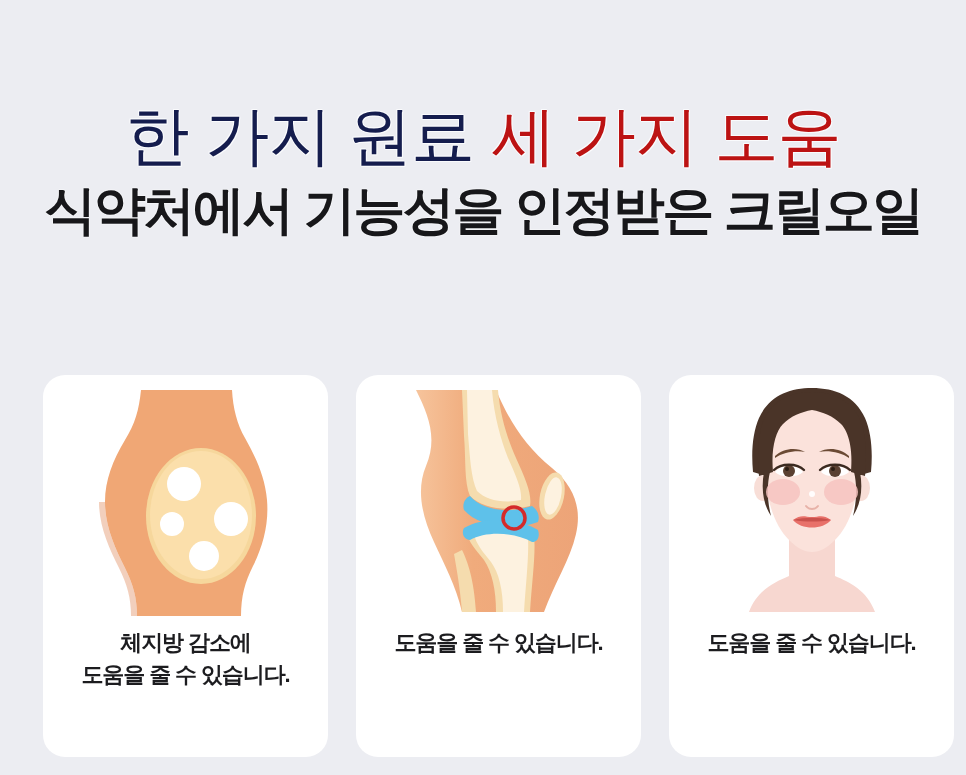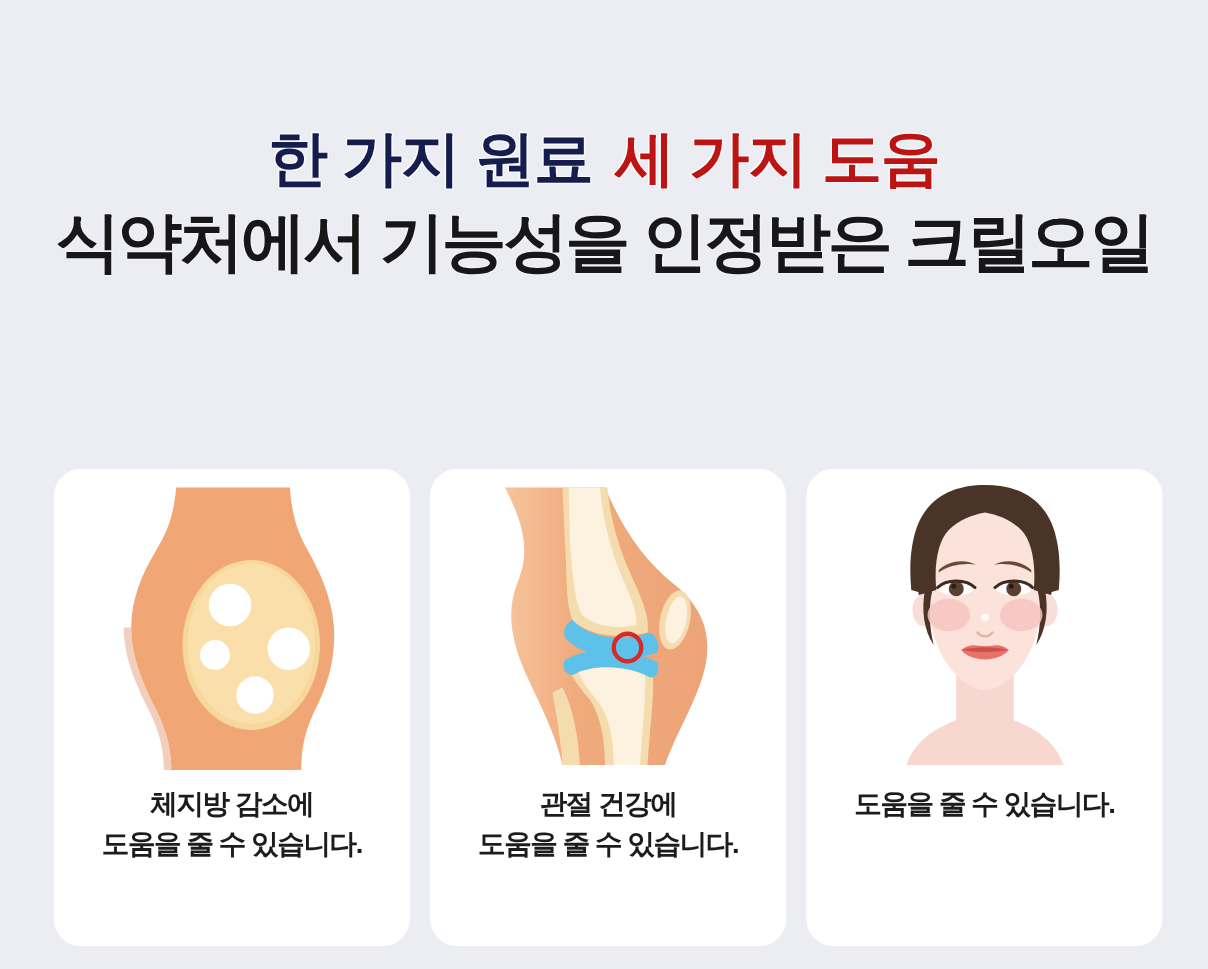--- a/index.html
+++ b/index.html
@@ -25,23 +25,23 @@
 
   
   .header {
     width: 100%;
     padding-top: 104px;
     text-align: center;
   }
 
   .headline {
     margin: 0;
-    font-size: 48px;
+    font-size: 64px;
     line-height: 1.0;
-    font-weight: 700;
+    font-weight: 400;
     letter-spacing: -1px;
     white-space: nowrap;
   }
   .headline .seg-navy {
     color: #151d4e;
     text-shadow:
       1px 0 0 #fafbfd, -1px 0 0 #fafbfd,
       0 1px 0 #fafbfd, 0 -1px 0 #fafbfd,
       1px 1px 0 #fafbfd, -1px -1px 0 #fafbfd;
   }
@@ -67,21 +67,21 @@
       0 1px 0 #f3f4f7, 0 -1px 0 #f3f4f7;
   }
 
   
   .cards {
     position: absolute;
     left: 43px;
     top: 375px;
     width: 920px;
     display: flex;
-    gap: 16px;
+    gap: 28px;
   }
 
   .card {
     position: relative;
     width: 285px;
     height: 382px;
     background: #ffffff;
     border-radius: 22px;
     box-sizing: border-box;
     display: flex;
@@ -218,21 +218,20 @@
           <path d="M60 144 C 80 132, 114 134, 134 146
                    C 136 152, 134 158, 128 158
                    C 110 148, 82 147, 66 156
                    C 60 156, 57 149, 60 144 Z" fill="#5ec1ea"></path>
 
           <circle cx="110" cy="134" r="11" fill="none" stroke="#d42a2a" stroke-width="3.5"></circle>
           <circle cx="110" cy="134" r="6" fill="#5ec1ea"></circle>
         </svg>
       </div>
       <div class="card-caption">
-        <span class="line1">관절 건강에</span>
         <span class="line2">도움을 줄 수 있습니다.</span>
       </div>
     </div>
 
     <div class="card">
       <div class="card-art">
         <svg width="190" height="240" viewBox="0 0 190 240" aria-hidden="true">
 
           <path d="M72 150 L118 150 L118 192
                    C 132 198, 150 206, 158 228

